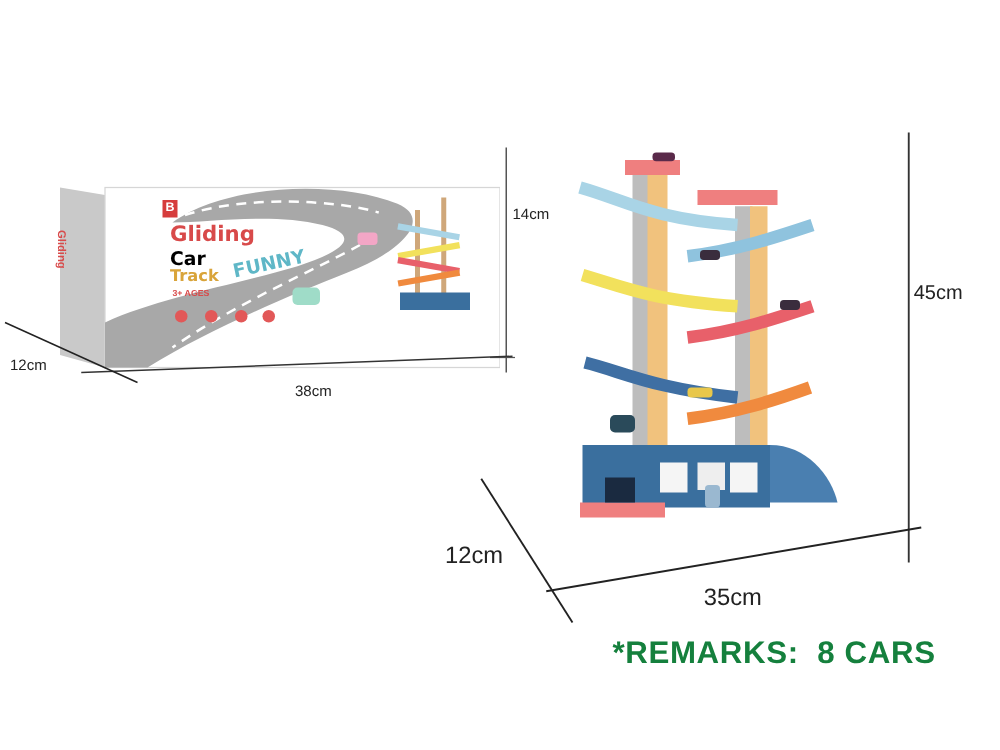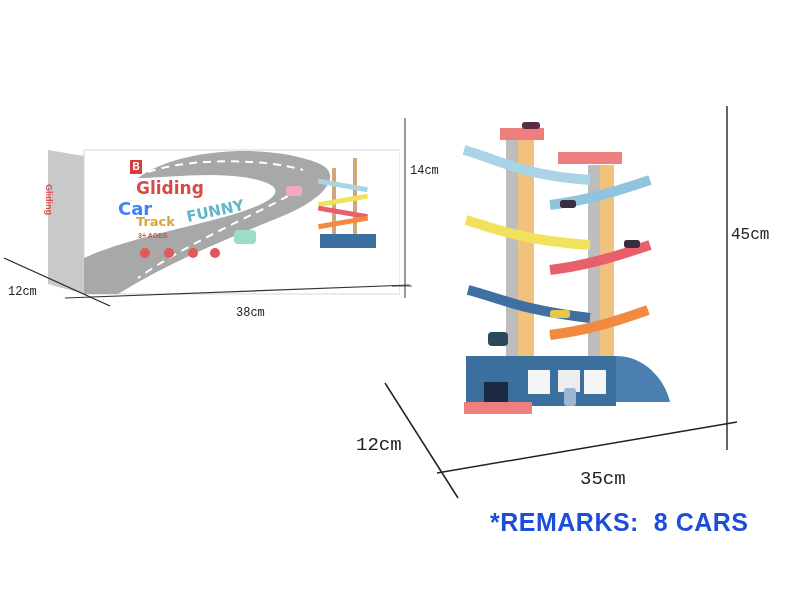--- a/index.html
+++ b/index.html
@@ -1,20 +1,20 @@
 <!DOCTYPE html>
 <html><head>
 <meta charset="utf-8">
 <style>
   html,body{margin:0;padding:0;background:#ffffff;}
   body{width:800px;height:600px;position:relative;overflow:hidden;font-family:"Liberation Sans",sans-serif;}
   .abs{position:absolute;}
-  .dim-label{position:absolute;font-family:Liberation Mono, monospace;color:#222;}
+  .dim-label{position:absolute;font-family:Liberation Sans, sans-serif;color:#222;}
   .box{position:absolute;}
-  .remarks{position:absolute;left:490px;top:508px;font-family:"Liberation Sans",sans-serif;font-weight:bold;font-size:25px;color:#1d4ed8;letter-spacing:0.5px;white-space:pre;}
+  .remarks{position:absolute;left:490px;top:508px;font-family:"Liberation Sans",sans-serif;font-weight:bold;font-size:25px;color:#15803d;letter-spacing:0.5px;white-space:pre;}
   .box-title{position:absolute;font-family:"DejaVu Sans",sans-serif;font-weight:bold;}
 </style>
 </head>
 <body>
 
 <div class="box" style="left:48px;top:148px;width:352px;height:148px;">
   <svg width="352" height="148" viewBox="0 0 352 148">
 
     <polygon points="0,2 36,8 36,146 0,136" fill="#c9c9c9"></polygon>
 
@@ -31,21 +31,21 @@
     <rect x="270" y="62" width="50" height="5" fill="#e8606a" transform="rotate(10 295 64)"></rect>
     <rect x="270" y="72" width="50" height="5" fill="#f08a3e" transform="rotate(-10 295 74)"></rect>
     <rect x="272" y="86" width="56" height="14" fill="#3a6f9e"></rect>
 
     <rect x="238" y="38" width="16" height="10" rx="3" fill="#f3a6c6"></rect>
     <rect x="186" y="82" width="22" height="14" rx="4" fill="#9fdcc8"></rect>
   </svg>
   
   <div class="abs" style="left:82px;top:12px;width:12px;height:14px;background:#d63c3c;color:#fff;font-size:10px;font-weight:bold;text-align:center;line-height:14px;">B</div>
   <div class="box-title" style="left:88px;top:30px;font-size:17px;color:#d84a4a;">Gliding</div>
-  <div class="box-title" style="left:70px;top:50px;font-size:18px;color:#3b82f6;">Car</div>
+  <div class="box-title" style="left:88px;top:50px;font-size:15px;color:#000000;">Car</div>
   <div class="box-title" style="left:88px;top:66px;font-size:13px;color:#d9a43a;">Track</div>
   <div class="abs" style="left:90px;top:84px;font-size:7px;color:#d84a4a;font-weight:bold;">3+ AGES</div>
   <div class="box-title" style="left:138px;top:54px;font-size:15px;color:#5fb7c7;transform:rotate(-12deg);">FUNNY</div>
   
   <div class="abs" style="left:92px;top:100px;width:10px;height:10px;border-radius:50%;background:#e25858;"></div>
   <div class="abs" style="left:116px;top:100px;width:10px;height:10px;border-radius:50%;background:#e25858;"></div>
   <div class="abs" style="left:140px;top:100px;width:10px;height:10px;border-radius:50%;background:#e25858;"></div>
   <div class="abs" style="left:162px;top:100px;width:10px;height:10px;border-radius:50%;background:#e25858;"></div>
   
   <div class="abs" style="left:6px;top:36px;font-size:9px;font-weight:bold;color:#d84a4a;transform:rotate(90deg);transform-origin:left top;">Gliding</div>
@@ -101,15 +101,15 @@
     <rect x="98" y="250" width="22" height="22" fill="#eeeeee"></rect>
     <rect x="124" y="250" width="22" height="24" fill="#f5f5f5"></rect>
     <rect x="24" y="262" width="24" height="20" fill="#1a2a40"></rect>
     <rect x="28" y="212" width="20" height="14" rx="4" fill="#2a4a5a"></rect>
     <rect x="104" y="268" width="12" height="18" rx="3" fill="#9ab8d0"></rect>
   </svg>
 </div>
 
 <div class="dim-label" style="left:731px;top:226px;font-size:16px;">45cm</div>
 <div class="dim-label" style="left:356px;top:434px;font-size:19px;">12cm</div>
-<div class="dim-label" style="left:580px;top:468px;font-size:19px;">35cm</div>
+<div class="dim-label" style="left:563px;top:468px;font-size:19px;">35cm</div>
 
 <div class="remarks">*REMARKS:  8 CARS</div>
 
 </body></html>

